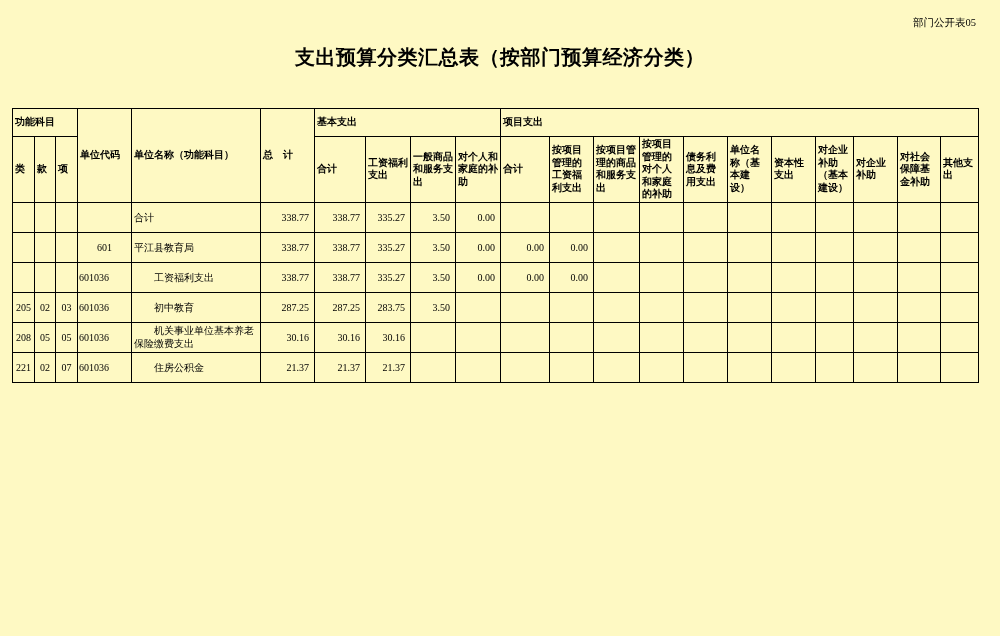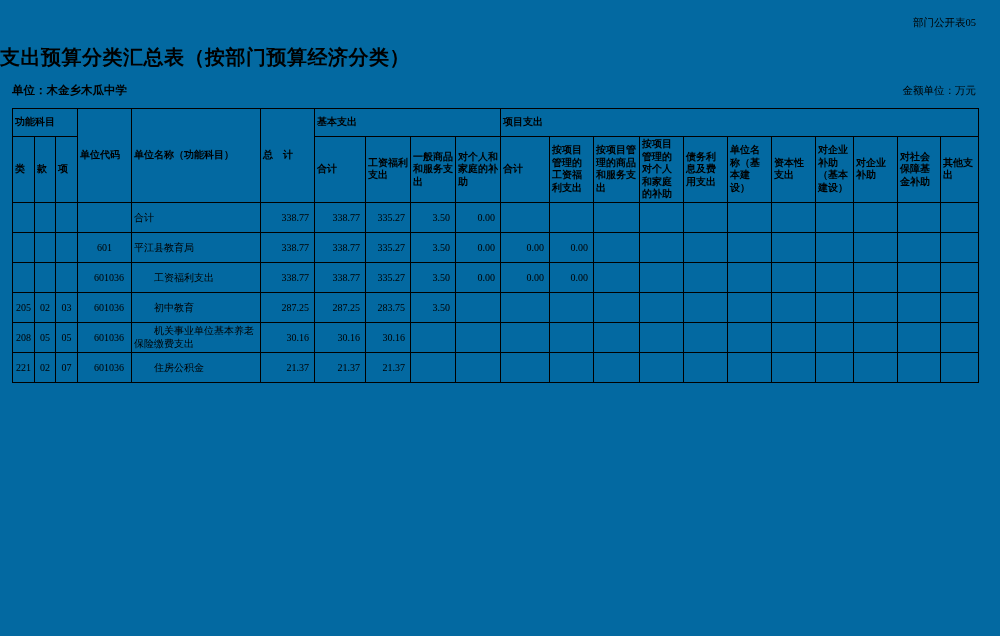--- a/index.html
+++ b/index.html
@@ -2,29 +2,29 @@
 <html><head>
 <meta charset="utf-8">
 <style>
   * { box-sizing: border-box; }
   html, body { margin: 0; padding: 0; background: #fff; }
   body {
     width: 1000px; height: 636px;
     font-family: "Liberation Serif", "DejaVu Serif", serif;
     color: #000;
   }
-  .page { position: relative; width: 1000px; height: 636px; overflow: hidden; background: #0369a1; padding-left: 40px; }
+  .page { position: relative; width: 1000px; height: 636px; overflow: hidden; background: #fef9c3; padding-left: 40px; }
 
   .doc-ref {
     position: absolute; top: 16px; right: 24px;
     font-size: 10.5px;
   }
   .title {
     position: absolute; top: 44px; left: 0; width: 100%;
-    margin: 0; text-align: left;
+    margin: 0; text-align: center;
     font-size: 20px; font-weight: bold;
     font-family: "Liberation Sans", "DejaVu Sans", sans-serif;
     letter-spacing: 0.5px;
   }
   .meta-row {
     position: absolute; top: 82px; left: 12px; right: 24px; height: 16px;
   }
   .unit-label {
     position: absolute; left: 0; bottom: 0;
     font-size: 11.5px; font-weight: bold;
@@ -54,38 +54,34 @@
   .budget thead tr.group-row th { height: 28px; }
   .budget thead tr.sub-row th { height: 48px; }
   .budget td {
     font-size: 10px; height: 30px;
     line-height: 1.3; padding: 0 4px;
     vertical-align: middle;
     word-break: break-all;
   }
   td.c-center { text-align: center; padding: 0 1px; }
   td.c-left   { text-align: center;  padding: 0 1px; }
-  td.c-right  { text-align: right; padding: 0 7px 0 1px; }
+  td.c-right  { text-align: left; padding: 0 7px 0 1px; }
   td.c-name   { text-align: left;  padding: 0 2px; }
   td.c-name.indent { text-indent: 2em; }
   td.c-num    { text-align: right; padding: 0 5px 0 1px; }
 </style>
 </head>
 <body>
 
 <div class="page">
 
   <div class="doc-ref">部门公开表05</div>
 
   <h1 class="title">支出预算分类汇总表（按部门预算经济分类）</h1>
 
-  <div class="meta-row">
-    <span class="unit-label">单位：木金乡木瓜中学</span>
-    <span class="amount-unit-label">金额单位：万元</span>
-  </div>
 
   <table class="budget">
     <colgroup>
       <col style="width:22px">
         <col style="width:21px">
         <col style="width:22px">
       <col style="width:54px">
         <col style="width:129px">
         <col style="width:54px">
       <col style="width:51px">

